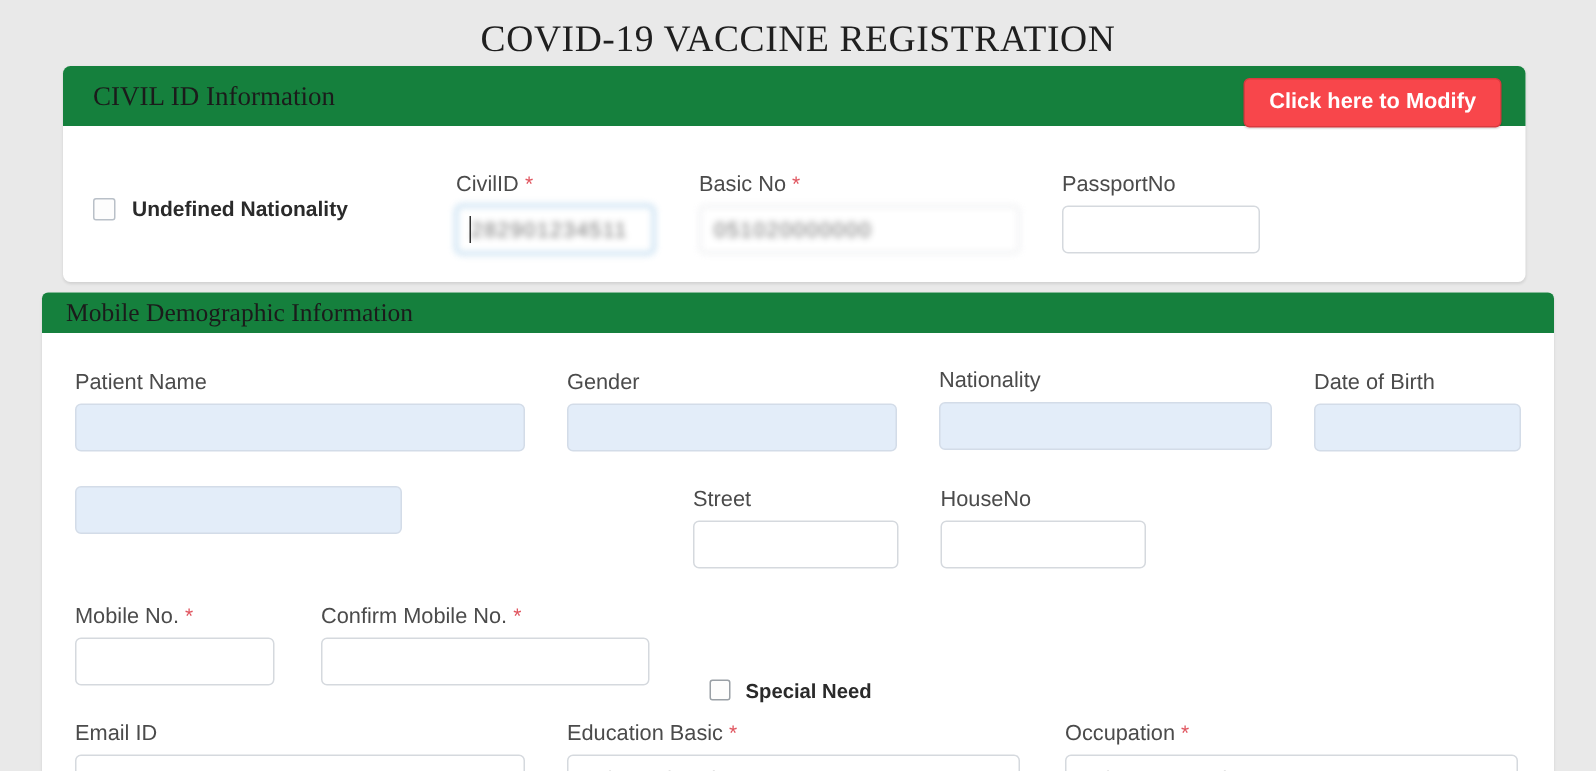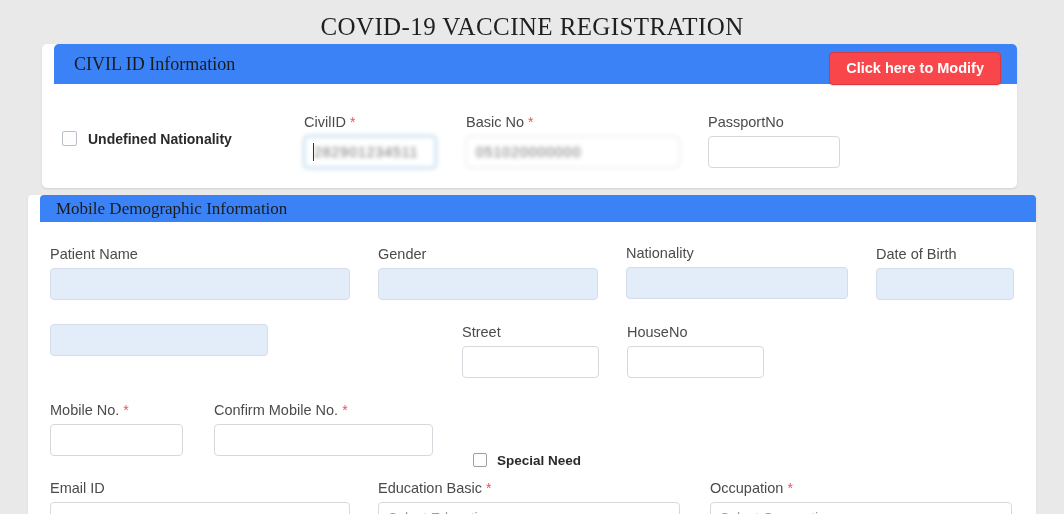--- a/index.html
+++ b/index.html
@@ -42,31 +42,30 @@
   }
   .panel-demo {
     left: 28px;
     top: 195px;
     width: 1008px;
     height: 330px;
     border-radius: 4px;
   }
 
   .panel-head {
-    background: #3b82f6;
+    background: #15803d;
     color: #1b1b1b;
     font-family: "Liberation Serif", serif;
     font-size: 18px;
     height: 40px;
     line-height: 40px;
     padding-left: 20px;
     border-radius: 5px 5px 0 0;
     position: relative;
     box-sizing: border-box;
-    margin-left: 12px;
   }
   .panel-demo .panel-head {
     height: 27px;
     line-height: 27px;
     padding-left: 16px;
     font-size: 17px;
     border-radius: 4px 4px 0 0;
   }
 
   .modify-btn {
@@ -90,21 +89,21 @@
   .civilid-body {
     position: relative;
     height: 104px;
   }
 
   .chk-row {
     position: absolute;
     left: 20px;
     top: 47px;
     display: flex;
-    align-items: flex-start;
+    align-items: flex-end;
     gap: 11px;
   }
   .chk {
     width: 13px;
     height: 13px;
     border: 1px solid #b9c0c8;
     background: #fdfdfd;
     border-radius: 2px;
     flex: none;
     cursor: pointer;

